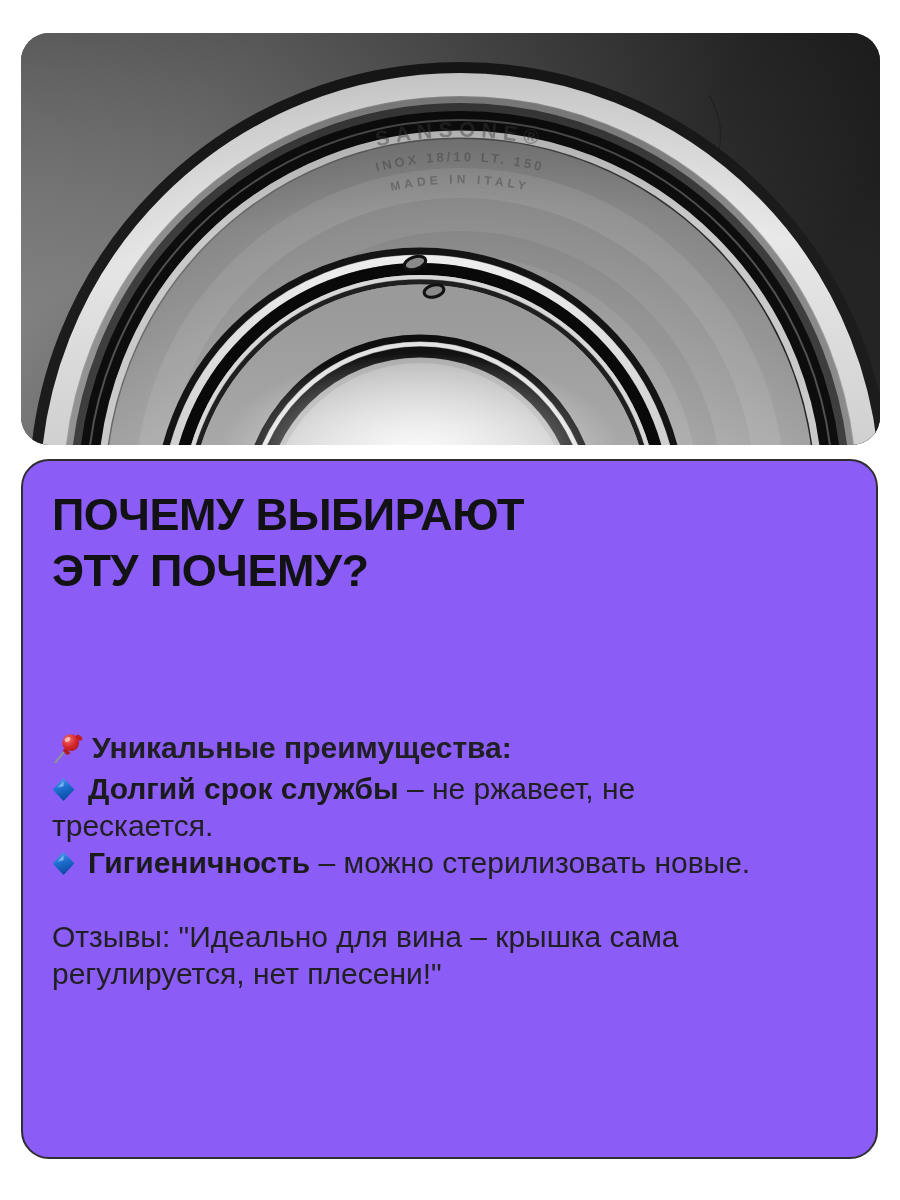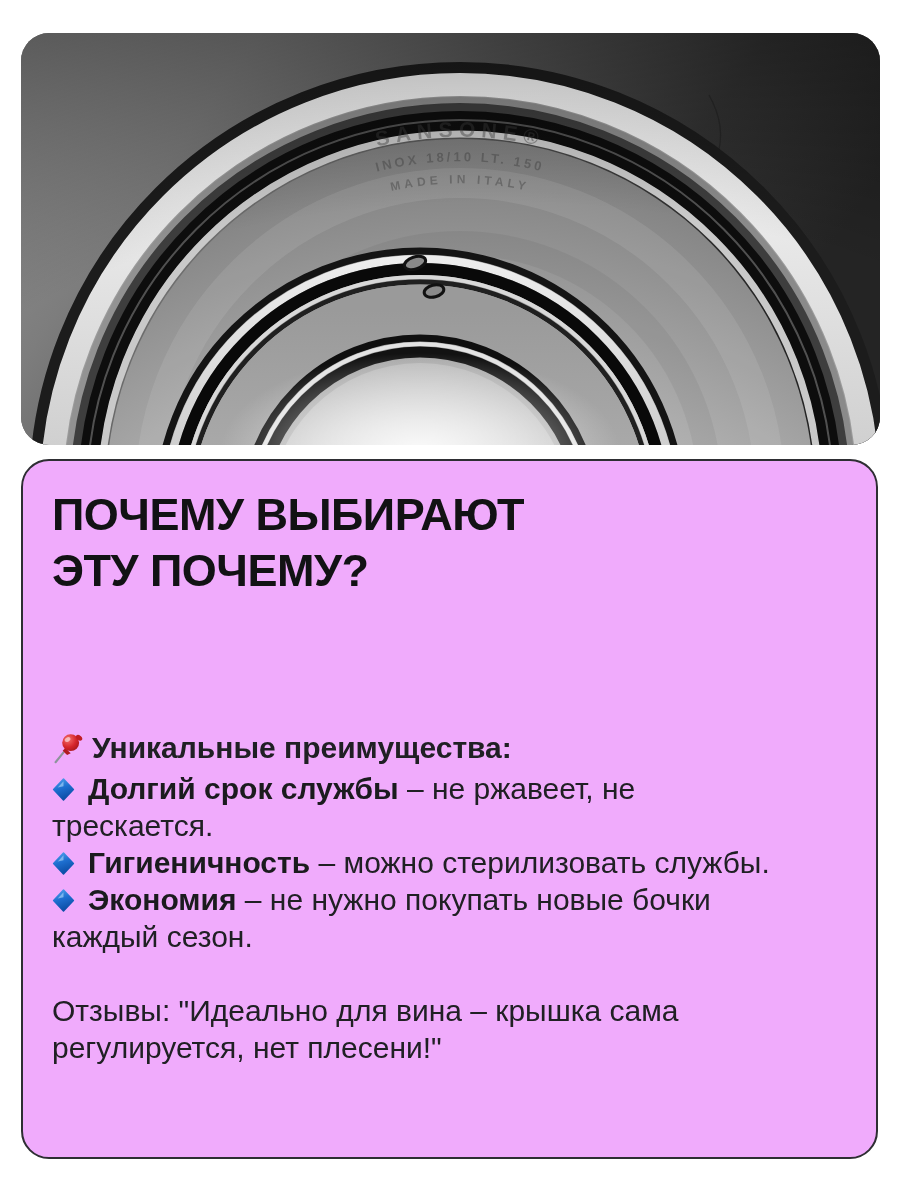--- a/index.html
+++ b/index.html
@@ -10,21 +10,21 @@
   }
   
   .photo{
     position:absolute;left:21px;top:33px;width:859px;height:412px;
     border-radius:28px;overflow:hidden;background:#555;
   }
   .photo svg{display:block;width:859px;height:412px;}
   
   .card{
     position:absolute;left:21px;top:459px;width:857px;height:700px;
-    box-sizing:border-box;background:#f0abfc;
+    box-sizing:border-box;background:#8b5cf6;
     border:2px solid #2e2e33;border-radius:28px;
     padding:26px 28px 0 29px;
   }
   .title{
     margin:0;font-size:45px;line-height:56px;font-weight:700;
     letter-spacing:-.5px;color:#121214;
   }
   .content{width:718px;font-size:30px;line-height:37px;color:#202024;}
   .pin-line{margin:130px 0 4px 0;font-weight:400;}
   .pin-line .pin{width:32px;height:32px;vertical-align:-6px;margin-right:8px;}
@@ -179,31 +179,20 @@
   <p class="bullet"><svg class="dia" viewBox="0 0 24 24" aria-hidden="true">
       <defs>
         <linearGradient id="diaGrad1" x1="0" y1="0" x2="0.35" y2="1">
           <stop offset="0" stop-color="#54a4ef"></stop>
           <stop offset="0.5" stop-color="#1e6fd0"></stop>
           <stop offset="1" stop-color="#0d4fa8"></stop>
         </linearGradient>
       </defs>
       <path d="M12 1.2 L22.3 12 L12 22.8 L1.7 12 Z" fill="url(#diaGrad1)" stroke="url(#diaGrad1)" stroke-width="1.6" stroke-linejoin="round"></path>
       <path d="M12 3.5 L6 10 L12 8.5 Z" fill="#9ecdf5" opacity="0.7"></path>
-    </svg><strong class="b-bold">Гигиеничность</strong><span class="b-rest"> – можно стерилизовать службы.</span></p>
+    </svg><strong class="b-bold">Гигиеничность</strong><span class="b-rest"> – можно стерилизовать новые.</span></p>
 
 
-  <p class="bullet"><svg class="dia" viewBox="0 0 24 24" aria-hidden="true">
-      <defs>
-        <linearGradient id="diaGrad3" x1="0" y1="0" x2="0.35" y2="1">
-          <stop offset="0" stop-color="#54a4ef"></stop>
-          <stop offset="0.5" stop-color="#1e6fd0"></stop>
-          <stop offset="1" stop-color="#0d4fa8"></stop>
-        </linearGradient>
-      </defs>
-      <path d="M12 1.2 L22.3 12 L12 22.8 L1.7 12 Z" fill="url(#diaGrad3)" stroke="url(#diaGrad3)" stroke-width="1.6" stroke-linejoin="round"></path>
-      <path d="M12 3.5 L6 10 L12 8.5 Z" fill="#9ecdf5" opacity="0.7"></path>
-    </svg><strong class="b-bold">Экономия</strong><span class="b-rest"> – не нужно покупать новые бочки каждый сезон.</span></p>
 </div>
 
     <p class="reviews">Отзывы: "Идеально для вина – крышка сама регулируется, нет плесени!"</p>
   </div>
 </div>
 
 </body></html>

